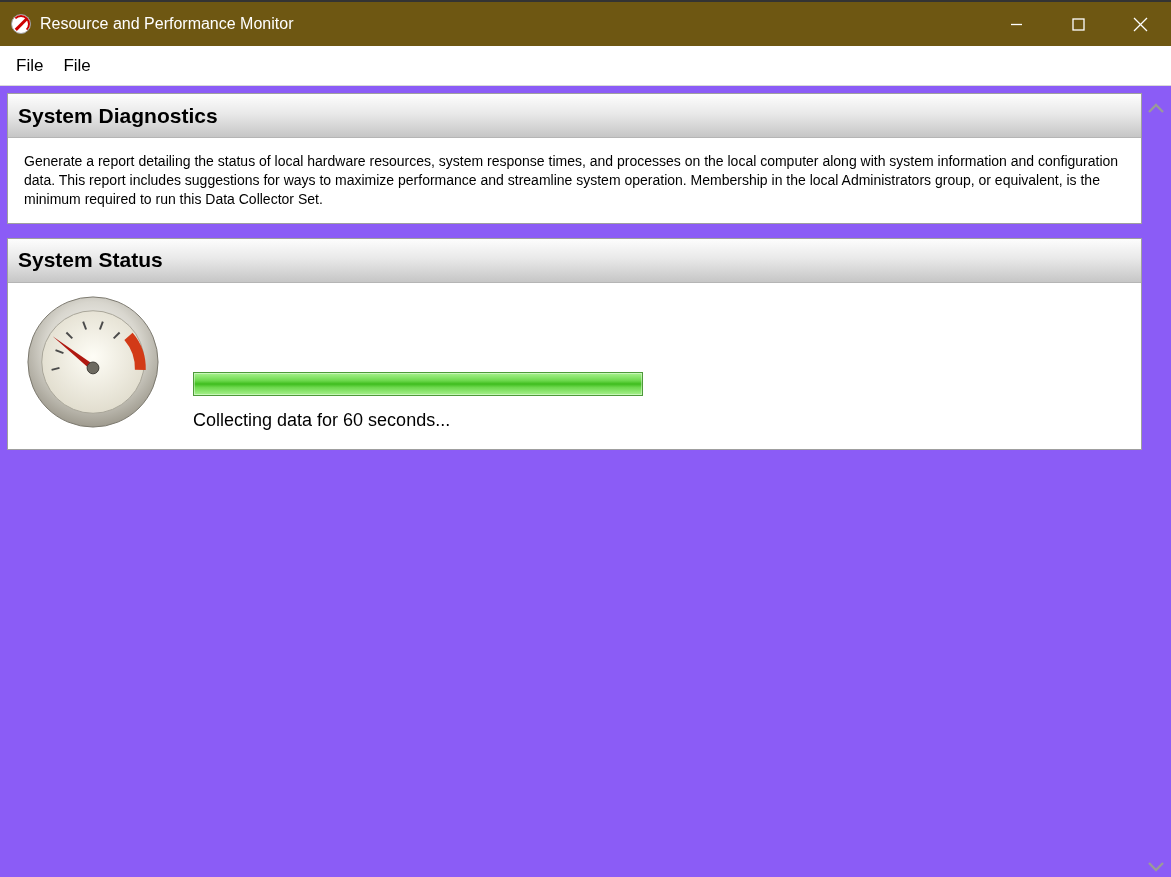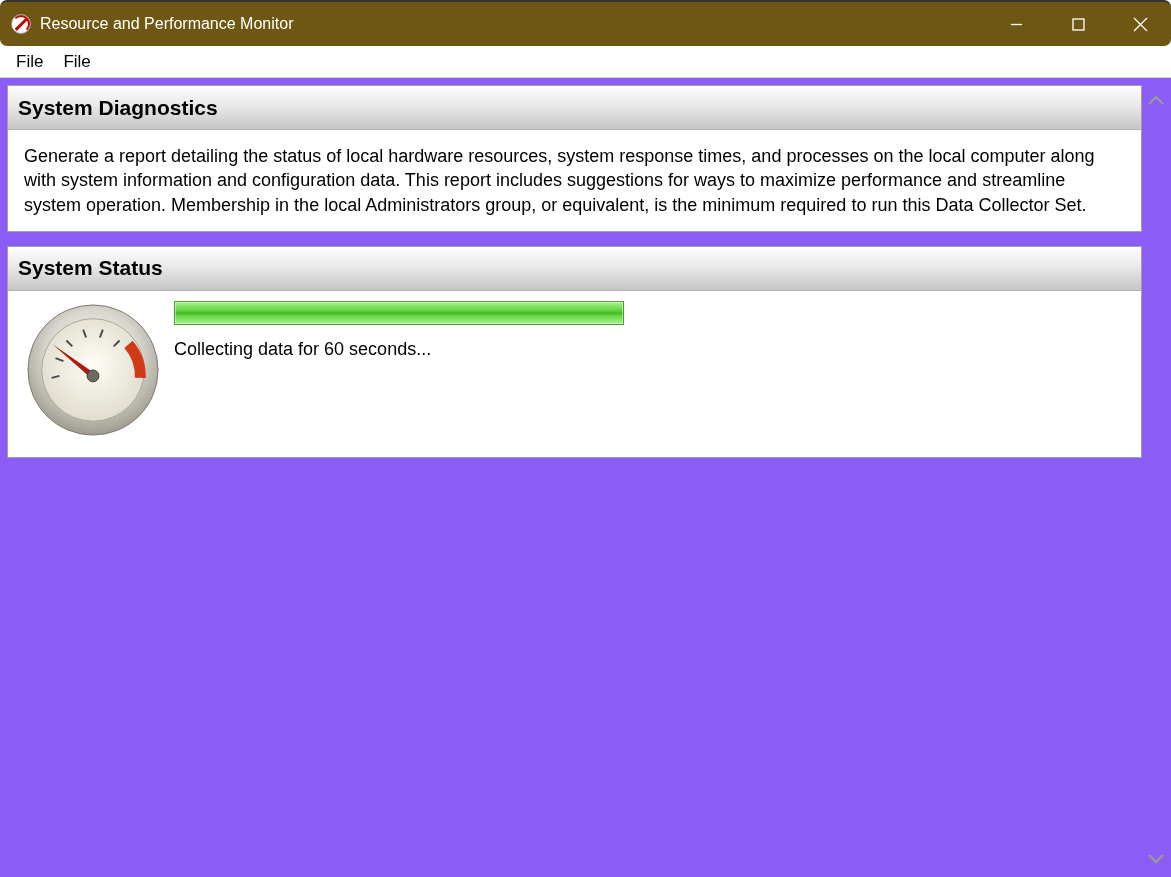--- a/index.html
+++ b/index.html
@@ -13,21 +13,20 @@
   
   .titlebar {
     height: 46px;
     background: #6e5712;
     display: flex;
     align-items: center;
     color: #ffffff;
     font-size: 16px;
     user-select: none;
     border-top: 2px solid #333;
-    border-radius: 7px;
   }
   .titlebar .icon-box {
     width: 22px; height: 22px;
     margin: 0 8px 0 10px;
     display: flex; align-items: center; justify-content: center;
   }
   .titlebar .title-text { flex: 0 0 auto; }
   .titlebar .spacer { flex: 1 1 auto; }
   .win-btn {
     width: 62px; height: 44px;
@@ -54,21 +53,21 @@
     transform: rotate(0deg);
   }
   .app-icon .slash {
     position: absolute;
     width: 2.5px; height: 16px;
     background: #c00;
     transform: rotate(45deg);
   }
   
   .menubar {
-    height: 32px;
+    height: 40px;
     border-bottom: 1px solid #d9d9d9;
     display: flex;
     align-items: center;
     font-size: 17px;
     color: #000;
     padding-left: 6px;
     background: #fff;
   }
   .menu-item { padding: 3px 10px; }
   
@@ -102,29 +101,29 @@
     background: linear-gradient(to bottom, #fdfdfd 0%, #e9e9e9 45%, #c6c6c6 100%);
     border-bottom: 1px solid #b5b5b5;
     display: flex; align-items: center;
     padding: 0 10px;
     font-size: 21px;
     font-weight: 700;
     color: #000;
   }
   .panel-body {
     padding: 14px 16px;
-    font-size: 18px;
+    font-size: 14px;
     line-height: 1.35;
     color: #000;
   }
   
   .status-body {
     display: flex;
-    align-items: flex-start;
-    gap: 12px;
+    align-items: flex-end;
+    gap: 31px;
     padding: 10px 16px 18px 16px;
   }
   .gauge {
     width: 138px; height: 138px;
     flex: 0 0 auto;
   }
   .status-right {
     display: flex; flex-direction: column;
     gap: 14px;
   }

